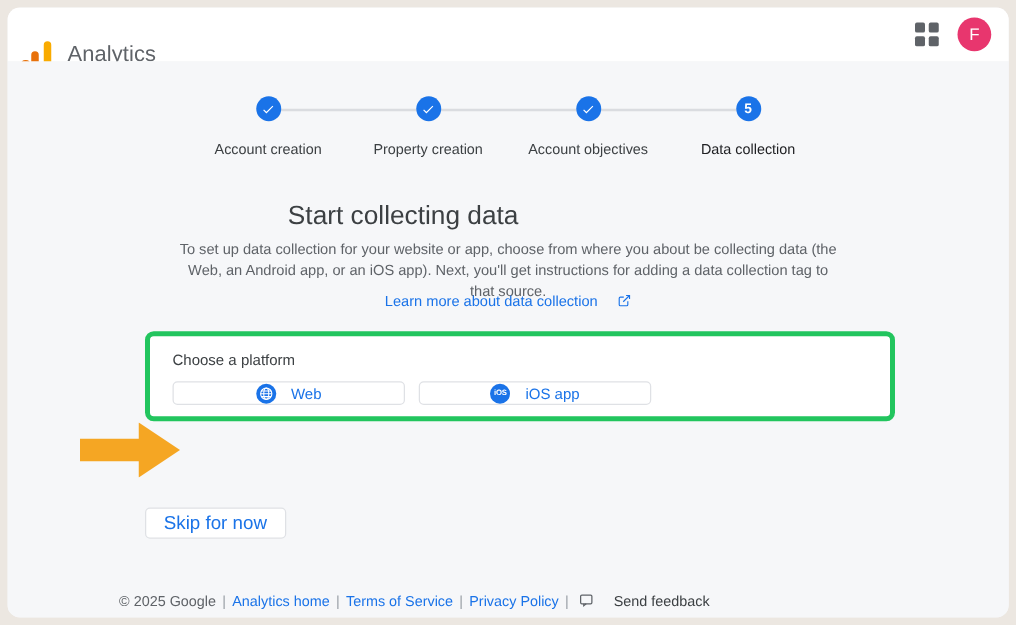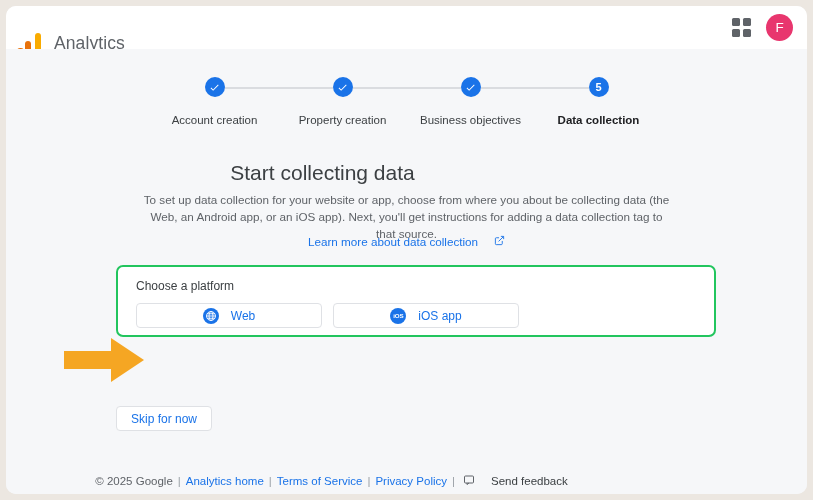--- a/index.html
+++ b/index.html
@@ -83,21 +83,21 @@
   }
   .step-circle svg { display: block; }
   .step-line {
     position: absolute; top: 10px; height: 1.5px;
     background: #dadce0; z-index: 1;
   }
   .step-line.right { left: 74px; width: 108px; }
   .step-label {
     margin-top: 17px; font-size: 11.5px; color: #3c4043; white-space: nowrap;
   }
-  .step.current .step-label { font-weight: bold; color: #202124; }
+  .step.current .step-label { font-weight: normal; color: #202124; }
 
   
   #headline {
     position: absolute; top: 112px; width: 633px; text-align: center;
     font-size: 21px; color: #3c4043; font-weight: normal;
   }
   #subtext {
     position: absolute; top: 142px; left: 50%; transform: translateX(-50%);
     width: 530px; text-align: center;
     font-size: 11.7px; line-height: 17px; color: #5f6368;
@@ -108,32 +108,32 @@
   #learn-more {
     font-size: 11.7px; color: #1a73e8; text-decoration: none; cursor: pointer;
     display: inline-flex; align-items: center; gap: 16px;
   }
 
   
   #platform-card {
     position: absolute; left: 110px; top: 216px;
     width: 600px; height: 72px;
     background: #ffffff;
-    border: 2px solid #22c55e; border-radius: 7px;
+    border: 4px solid #22c55e; border-radius: 7px;
   }
   #card-title {
     position: absolute; left: 18px; top: 12px;
     font-size: 12px; color: #3c4043;
   }
   #platform-row {
     position: absolute; left: 18px; top: 36px;
     display: flex; gap: 11px;
   }
   .platform-btn {
-    width: 186px; height: 25px;
+    width: 186px; height: 19px;
     background: #fff;
     border: 1px solid #dfe1e5; border-radius: 4px;
     display: flex; align-items: center; justify-content: center; gap: 12px;
     cursor: pointer;
   }
   .platform-label { font-size: 12px; color: #1a73e8; }
   .pf-icon {
     width: 16px; height: 16px; border-radius: 50%;
     background: #1a73e8; display: flex; align-items: center; justify-content: center;
     flex: none;
@@ -148,21 +148,21 @@
     position: absolute; left: 58px; top: 289px;
     width: 80px; height: 44px; z-index: 5;
   }
 
   
   #skip-btn {
     position: absolute; left: 110px; top: 357px;
     height: 25px; padding: 0 14px;
     background: #fff; border: 1px solid #dfe1e5; border-radius: 4px;
     display: inline-flex; align-items: center;
-    font-size: 12px; color: #1a73e8; cursor: pointer;
+    font-size: 15px; color: #1a73e8; cursor: pointer;
   }
 
   
   #footer {
     position: absolute; top: 425px; width: 639px;
     display: flex; align-items: center; justify-content: center;
     gap: 5px; font-size: 11.5px; color: #5f6368; padding-left: 12px;
   }
   #footer a { color: #1a73e8; text-decoration: none; cursor: pointer; }
   .sep { color: #9aa0a6; }
@@ -221,21 +221,21 @@
       </div>
 
 
       <div class="step">
         <div class="step-line right"></div>
         <div class="step-circle">
           <svg width="11" height="11" viewBox="0 0 24 24">
               <path d="M9 16.2 4.8 12l-1.4 1.4L9 19 21 7l-1.4-1.4z" fill="#fff"></path>
             </svg>
         </div>
-        <div class="step-label">Business objectives</div>
+        <div class="step-label">Account objectives</div>
       </div>
 
       <div class="step current">
         <div class="step-circle">5</div>
         <div class="step-label">Data collection</div>
       </div>
 
     </div>
 
     <h1 id="headline">Start collecting data</h1>

